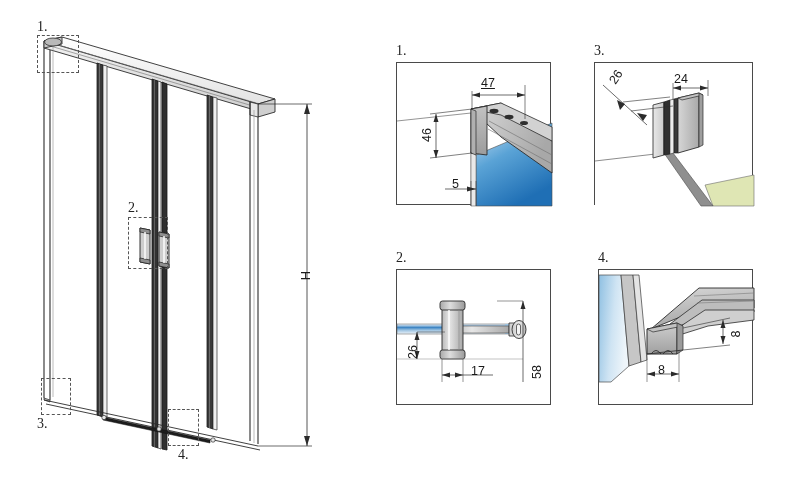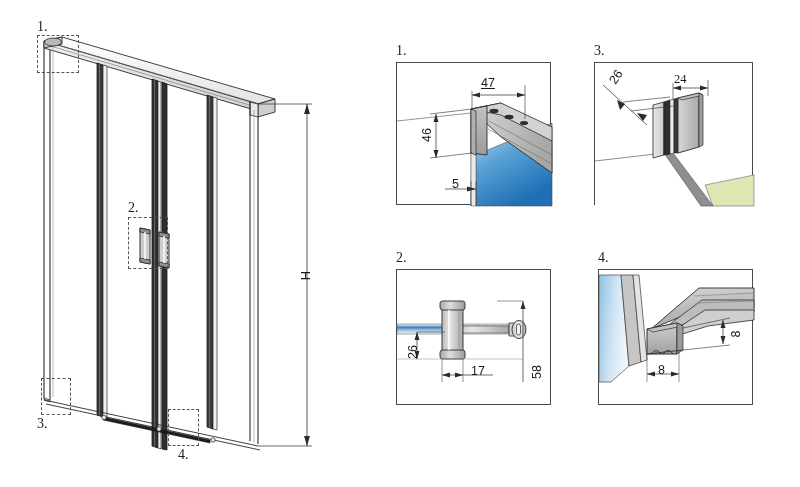--- a/index.html
+++ b/index.html
@@ -223,21 +223,21 @@
       <polygon points="78,25 86,22.5 86,27.5" fill="#2b2b2b"></polygon>
       <polygon points="113,25 105,22.5 105,27.5" fill="#2b2b2b"></polygon>
 
       <line x1="8" y1="22" x2="52" y2="62" stroke="#2b2b2b" stroke-width="0.7"></line>
       <polygon points="30,41 22,37 25,47" fill="#2b2b2b"></polygon>
       <line x1="28" y1="39" x2="75" y2="34" stroke="#2b2b2b" stroke-width="0.6"></line>
       <line x1="36" y1="48" x2="78" y2="43" stroke="#2b2b2b" stroke-width="0.6"></line>
       <polygon points="48,58 42,50 52,52" fill="#2b2b2b"></polygon>
     </svg>
   </div>
-  <div class="dimtext" style="left:674px; top:72px;font-family:Liberation Serif, serif;">24</div>
+  <div class="dimtext" style="left:674px; top:72px;">24</div>
   <div class="dimtext rot26" style="left:606px; top:70px; width:20px; text-align:center;">26</div>
 
   <div class="panel-num" style="left:396px; top:250px;">2.</div>
   <div class="panel" style="left:396px; top:269px; width:155px; height:136px;">
     <svg width="155" height="136" viewBox="0 0 155 136">
       <defs>
         <linearGradient id="p2glass" x1="0" y1="0" x2="0" y2="1">
           <stop offset="0" stop-color="#f2f7fb"></stop>
             <stop offset="0.35" stop-color="#3f86c4"></stop>
           <stop offset="0.62" stop-color="#9ec4e2"></stop>

